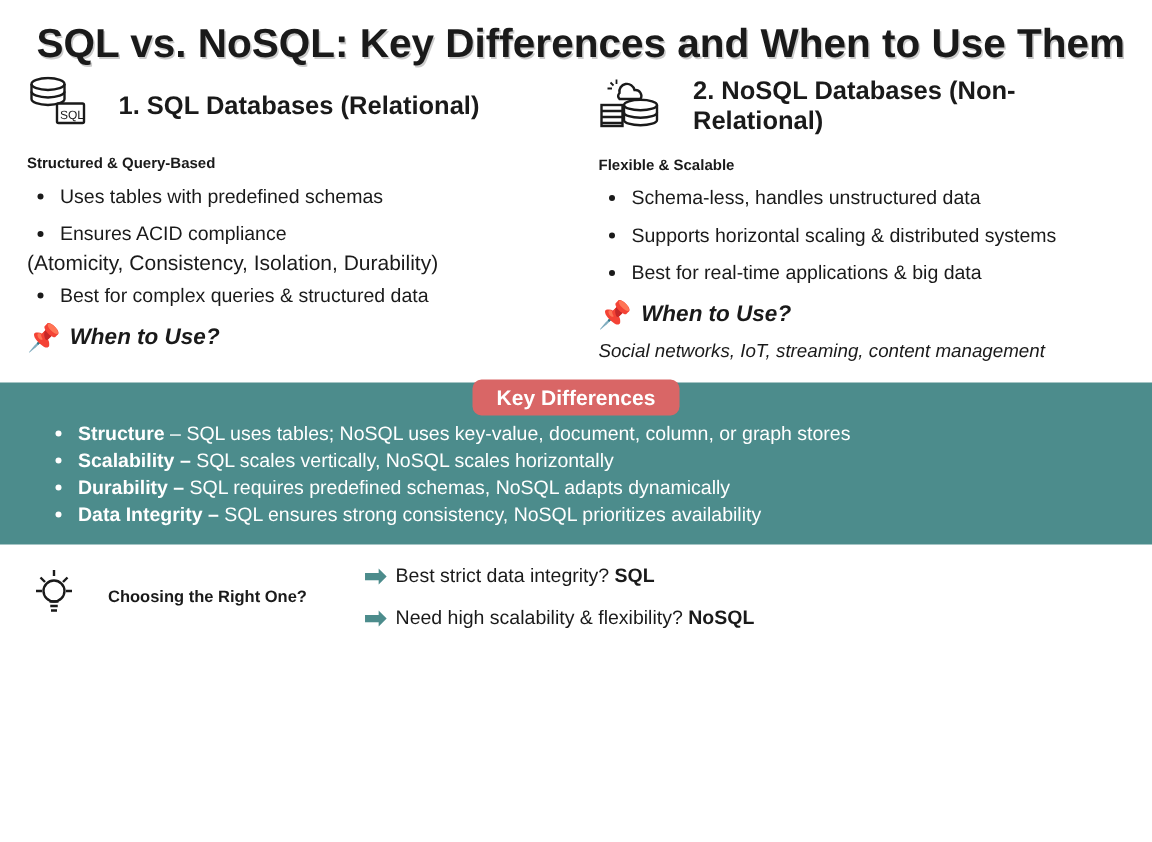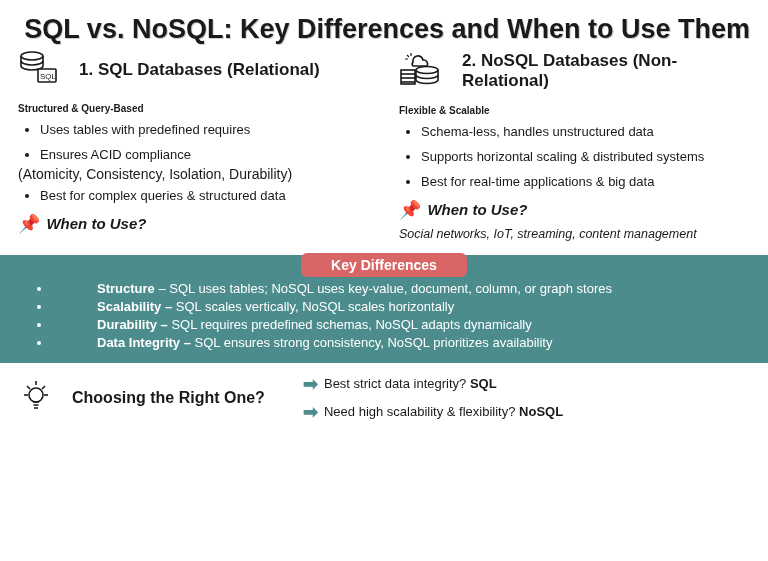--- a/index.html
+++ b/index.html
@@ -66,48 +66,48 @@
   }
   .keydiff {
     background: #4c8c8c;
     color: #fff;
     margin: 14px -18px 10px -18px;
     padding: 0 30px 10px 30px;
     position: relative;
   }
   .badge {
     display: block;
-    width: 166px;
+    width: 138px;
     margin: 0 auto;
     background: #d96666;
     color: #fff;
     text-align: center;
     font-weight: bold;
     font-size: 14px;
     padding: 4px 12px;
     border-radius: 6px;
     position: relative;
     top: -2px;
   }
   .keydiff ul {
     list-style: disc;
     padding-left: 22px;
     font-size: 13px;
     margin-top: 2px;
   }
   .keydiff li { margin-bottom: 3px; }
-  .keydiff li b { font-weight: bold; margin-left: 45px; }
+  .keydiff li b { font-weight: bold; }
   .choose-row {
     display: flex;
     align-items: center;
     gap: 18px;
     margin-top: 6px;
   }
   .bulb { flex-shrink: 0; }
-  .choose-label { font-weight: bold; font-size: 16px; margin-right: 20px; }
+  .choose-label { font-weight: bold; font-size: 11px; margin-right: 20px; }
   .choices { display: flex; flex-direction: column; gap: 6px; }
   .choice-line { display: flex; align-items: center; gap: 6px; font-size: 13px; }
   .arrow { color: #4c8c8c; font-size: 18px; font-weight: bold; }
 </style>
 </head>
 <body>
 
 <div class="title">SQL vs. NoSQL: Key Differences and When to Use Them</div>
 
 <div class="cols">
@@ -120,21 +120,21 @@
           <path d="M3 5 v10 a11 4 0 0 0 22 0 V5"></path>
           <path d="M3 10 a11 4 0 0 0 22 0"></path>
           <rect x="20" y="18" width="18" height="13" rx="1" fill="#fff"></rect>
           <text x="22" y="28" font-size="8" font-family="Arial" fill="#1a1a1a" stroke="none">SQL</text>
         </svg>
       </span>
       <span class="text">1. SQL Databases (Relational)</span>
     </div>
     <div class="subhead">Structured &amp; Query-Based</div>
     <ul class="bullets">
-      <li>Uses tables with predefined requires</li>
+      <li>Uses tables with predefined schemas</li>
       <li>Ensures ACID compliance</li>
     </ul>
     <div class="acid-note">(Atomicity, Consistency, Isolation, Durability)</div>
     <ul class="bullets">
       <li>Best for complex queries &amp; structured data</li>
     </ul>
     <div class="when-row">
       <span class="pin">📌</span>
       <span class="label">When to Use?</span>
     </div>

